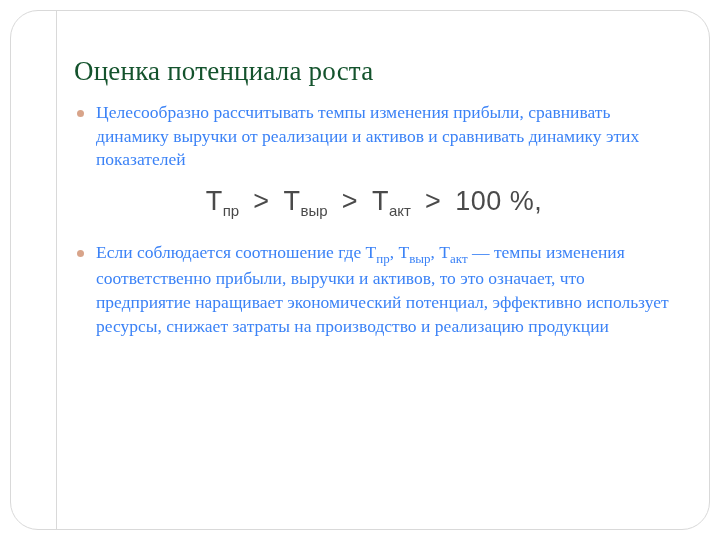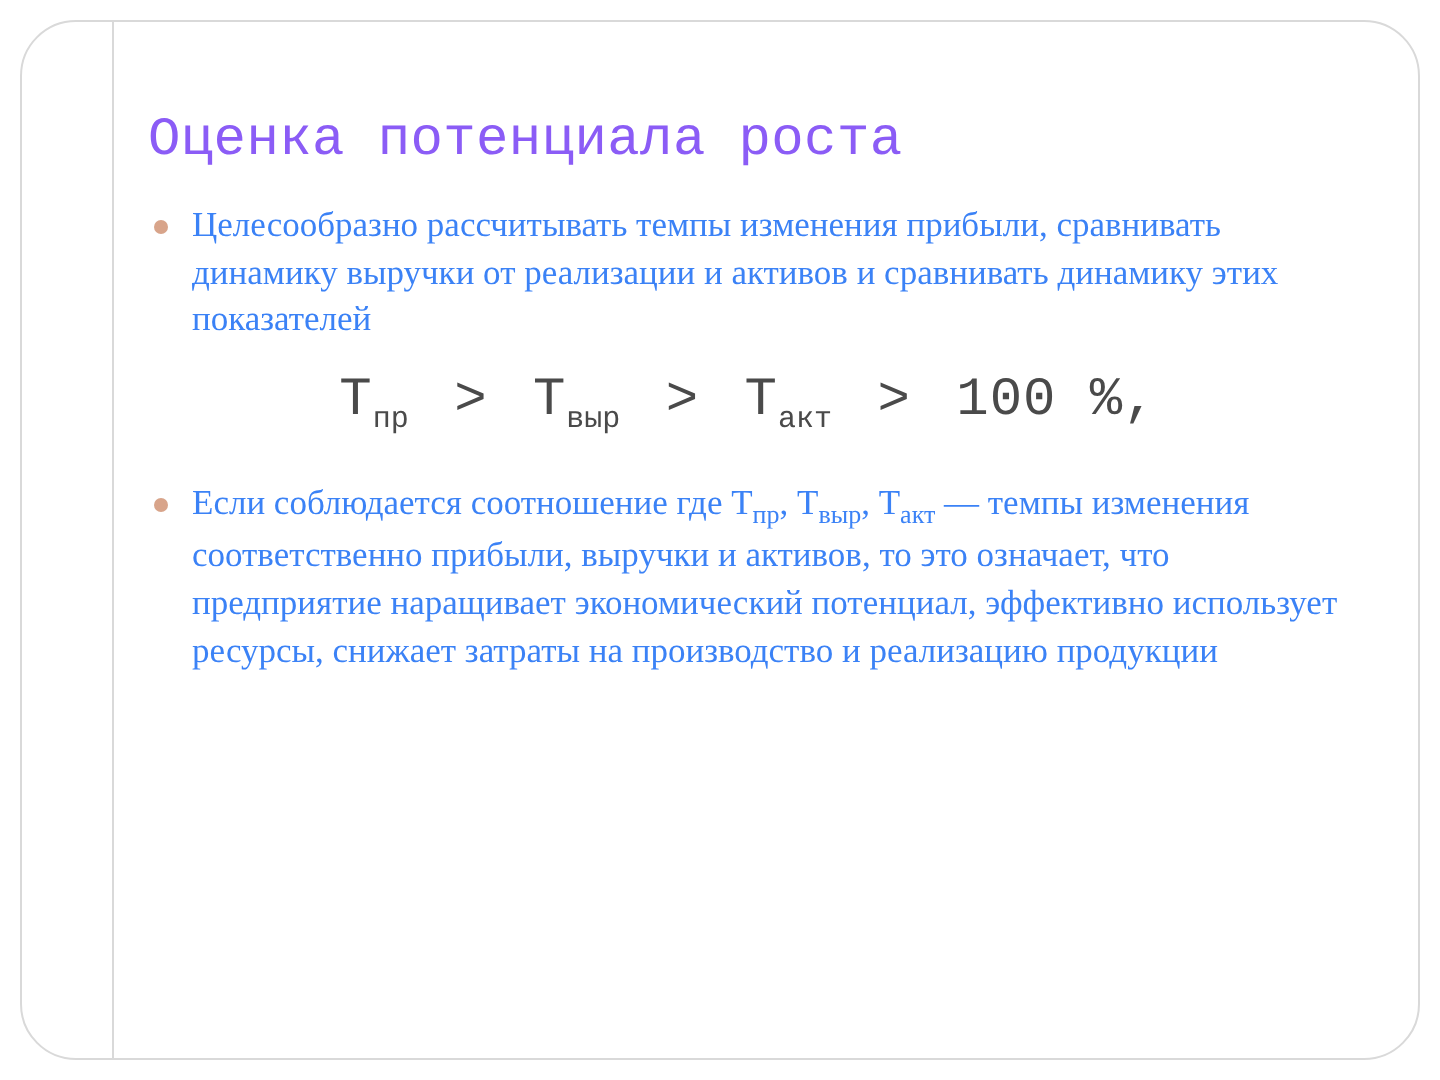--- a/index.html
+++ b/index.html
@@ -41,24 +41,24 @@
     height: 518px;
     background: #d9d9d9;
   }
   .content {
     position: absolute;
     left: 74px;
     top: 56px;
     width: 600px;
   }
   .title {
-    font-family: Liberation Mono, monospace;
+    font-family: Liberation Serif, serif;
     font-size: 27px;
     font-weight: normal;
-    color: #8b5cf6;
+    color: #14532d;
     line-height: 1.15;
     margin: 0 0 14px 0;
     letter-spacing: 0.2px;
   }
   ul.bullets {
     list-style: none;
     margin: 0;
     padding: 0;
   }
   ul.bullets > li {
@@ -79,21 +79,21 @@
     border-radius: 50%;
     background: #d8a48a;
     display: block;
   }
   .formula-wrap {
     text-align: center;
     margin: 14px 0 22px 0;
   }
   .formula {
     display: inline-block;
-    font-family: Liberation Mono, monospace;
+    font-family: Liberation Sans, sans-serif;
     font-size: 27px;
     color: #4a4a4a;
     letter-spacing: 0.5px;
     white-space: nowrap;
   }
   .formula .sub {
     font-size: 15px;
     vertical-align: sub;
     letter-spacing: 0;
   }

